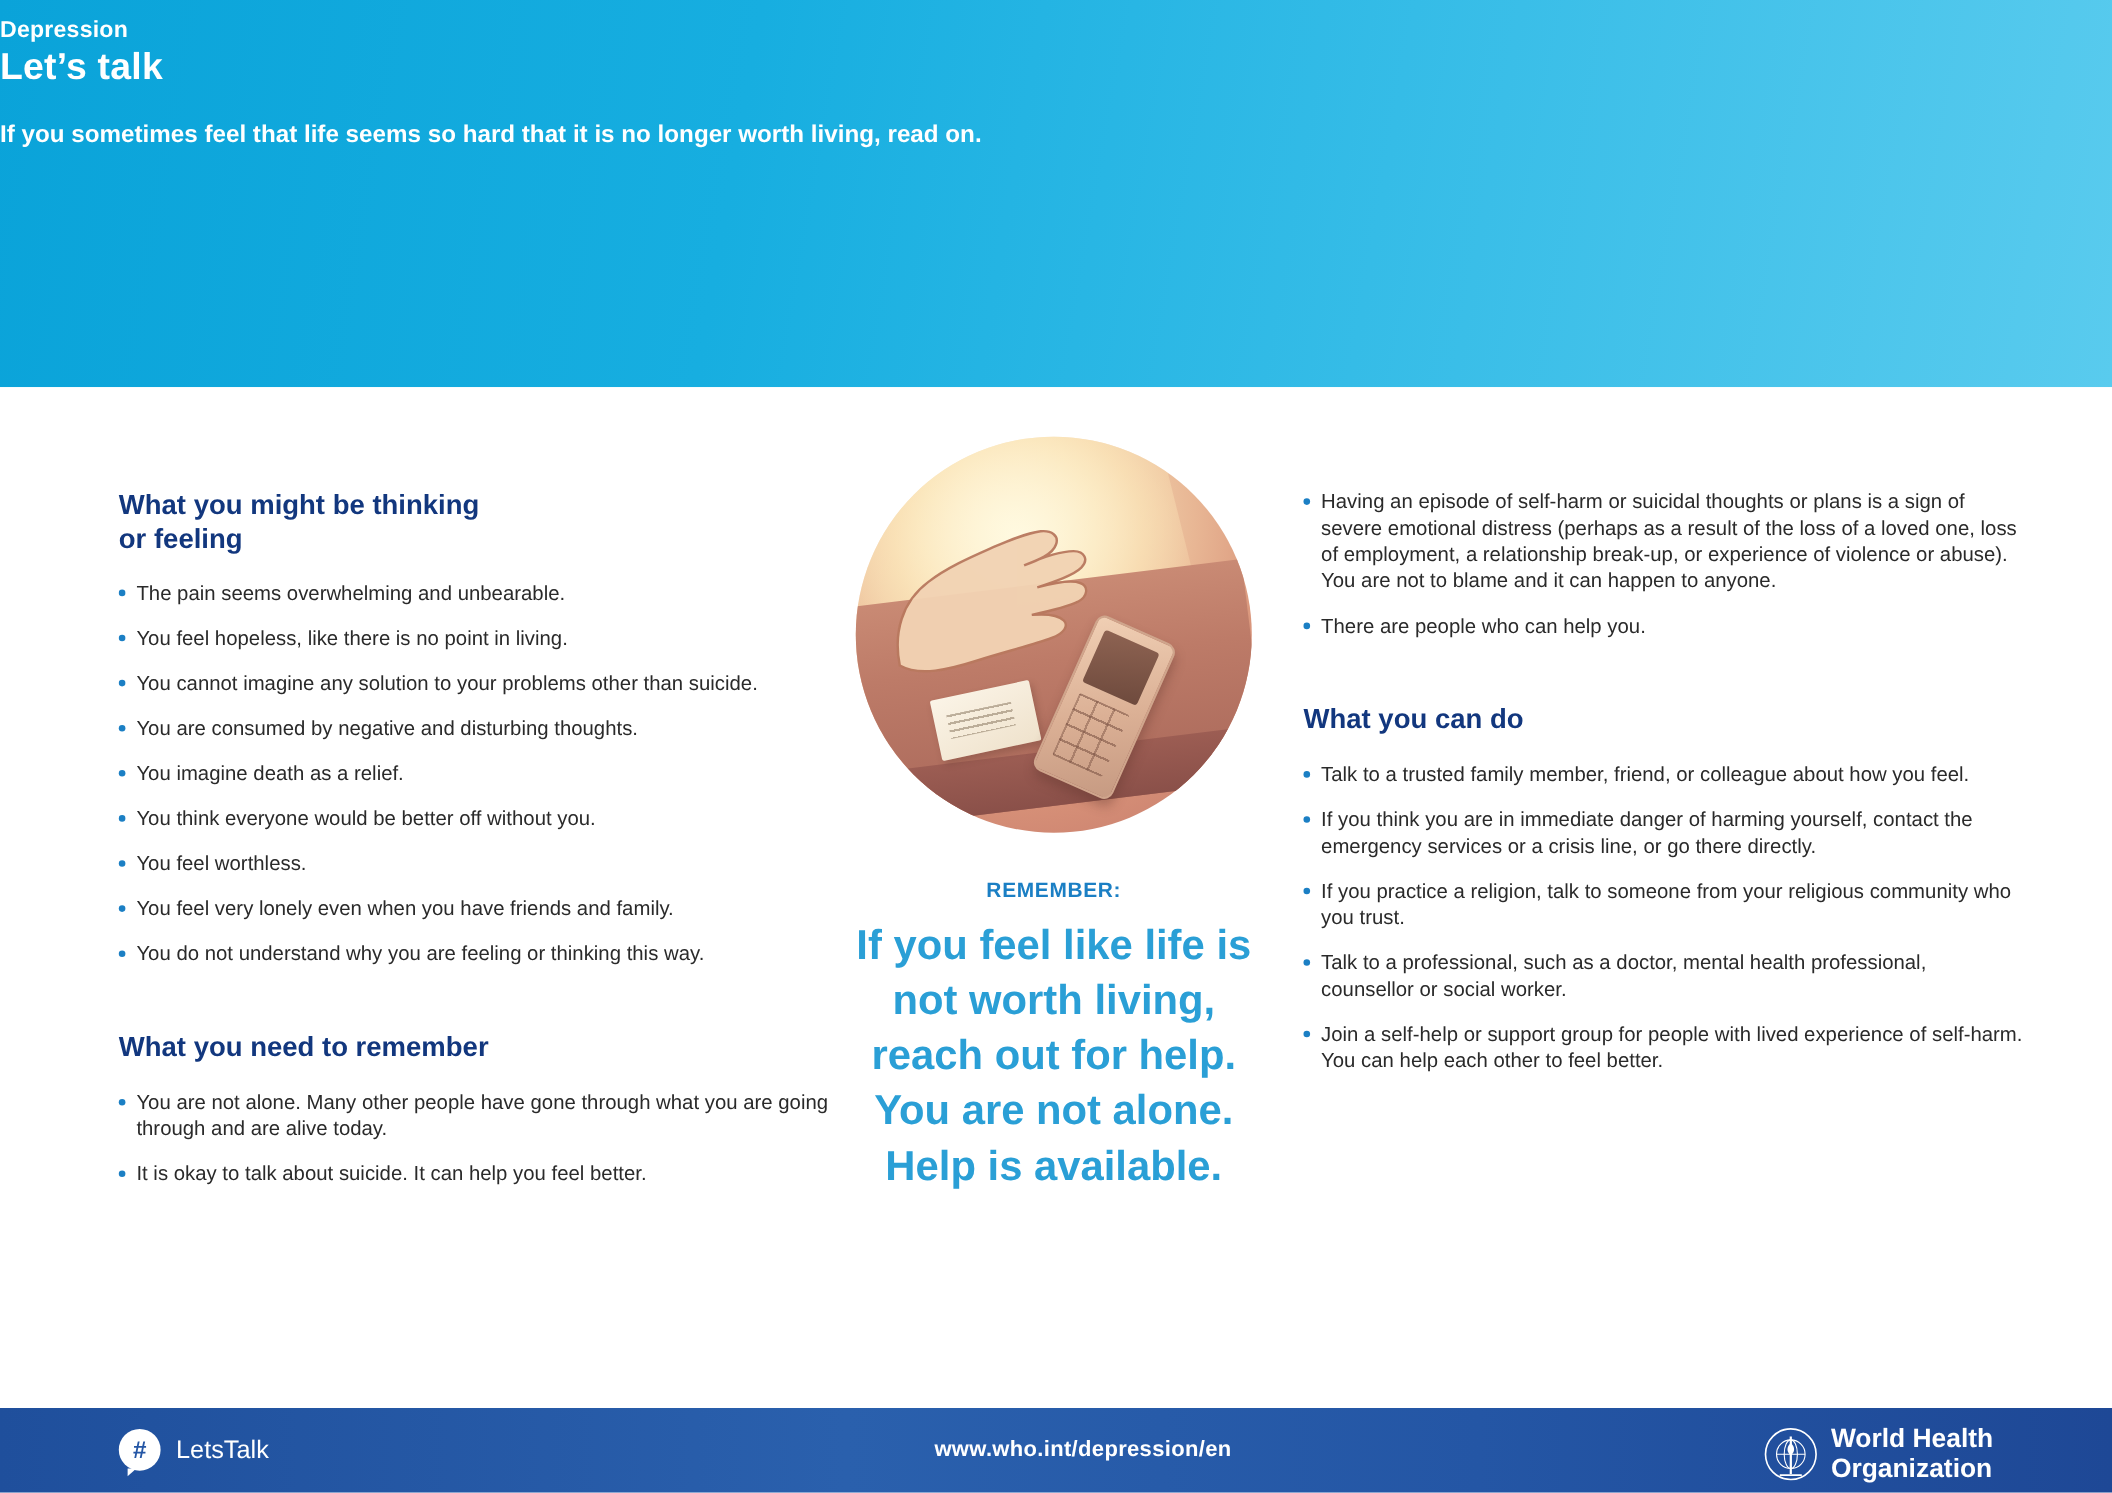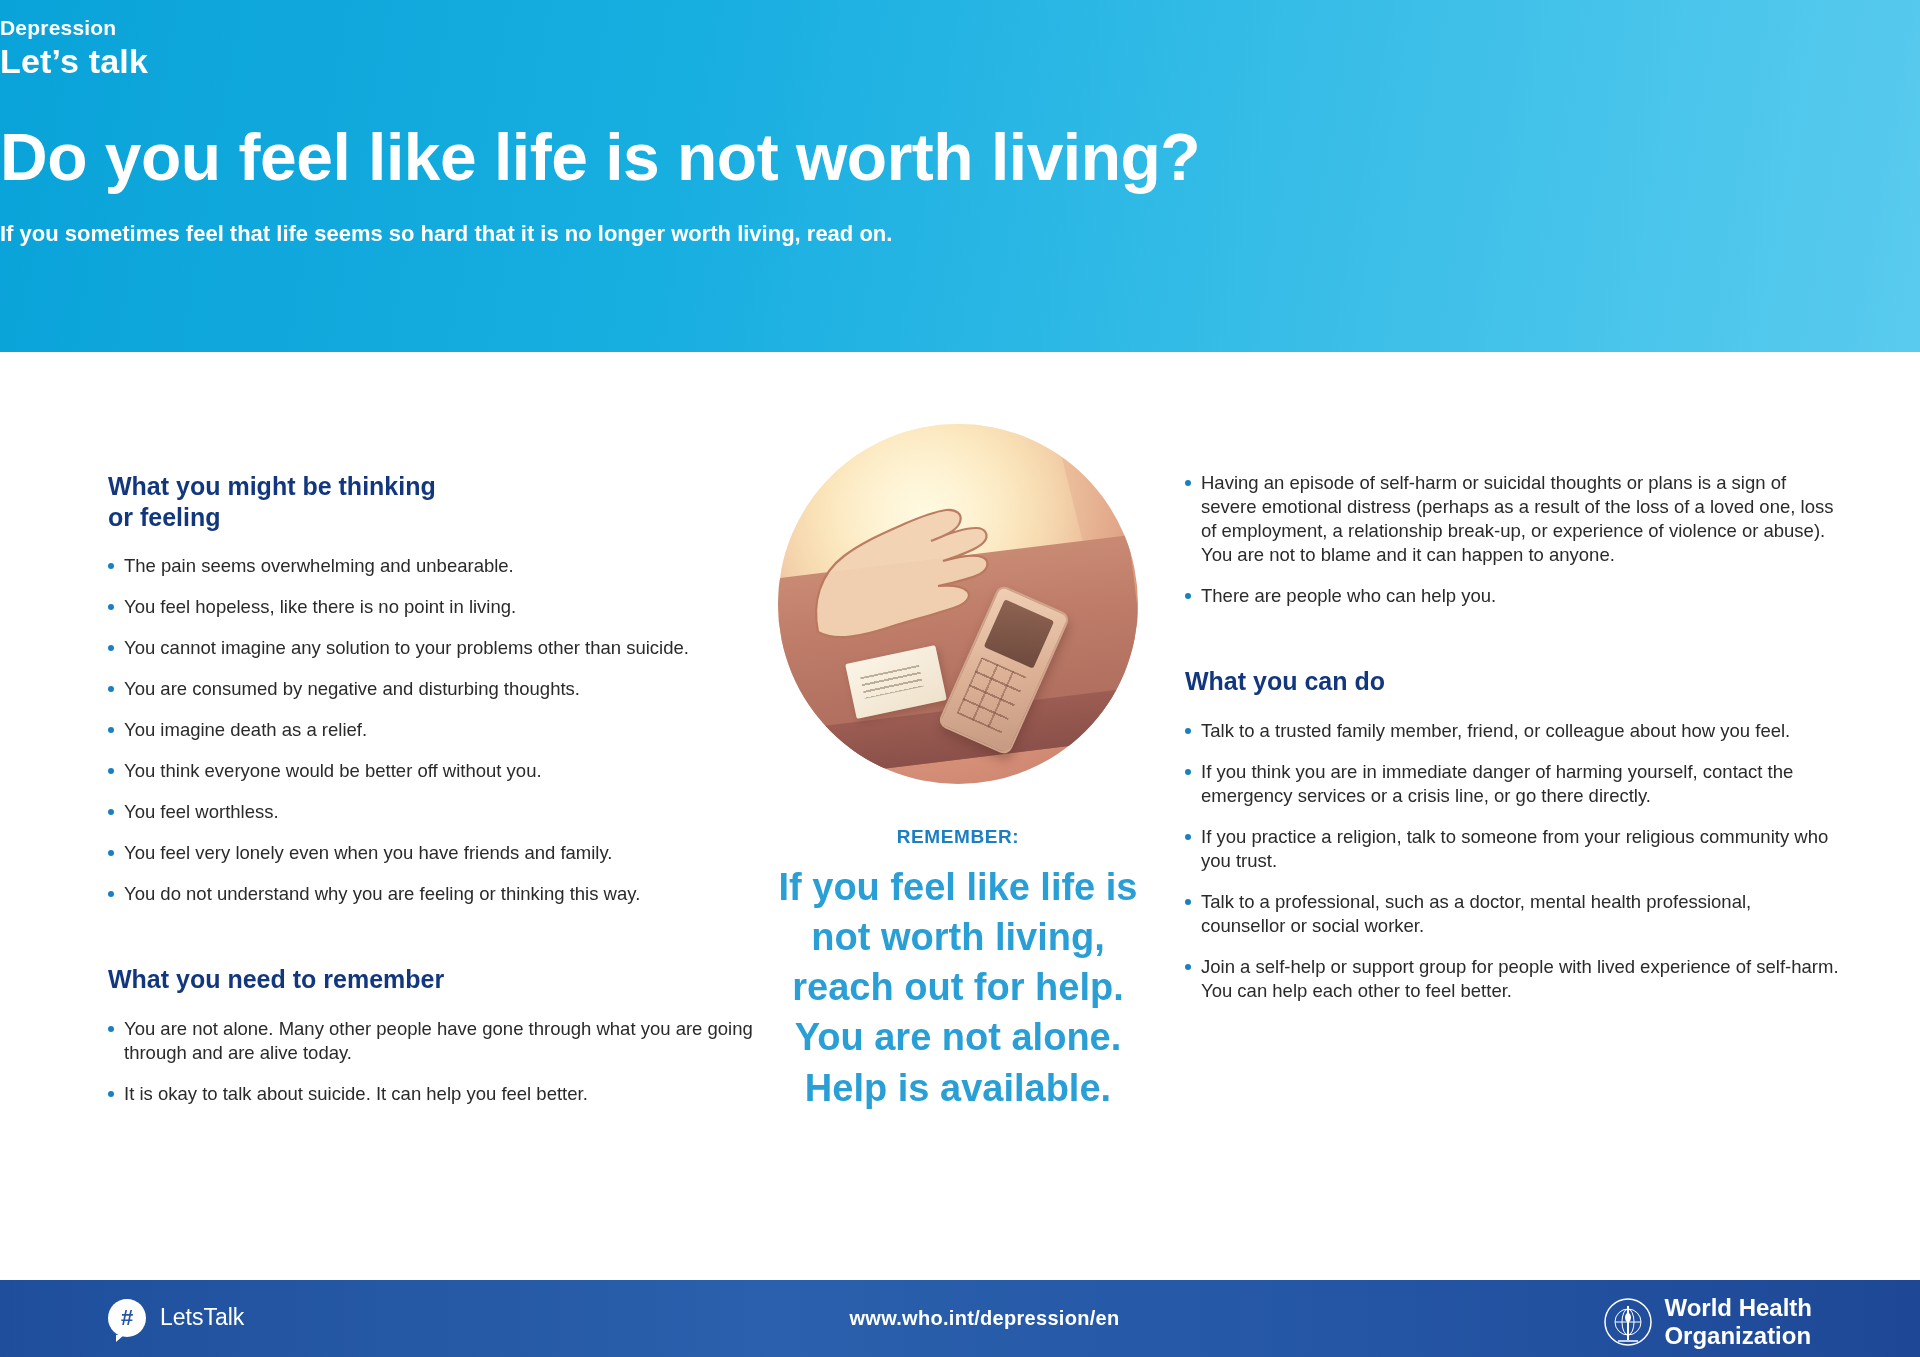--- a/index.html
+++ b/index.html
@@ -54,21 +54,20 @@
     font-weight: bold;
     margin-top: 28px;
   }
 
   
   .main {
     position: relative;
     width: 100%;
     height: 928px;
     background: #ffffff;
-    margin-top: 27px;
   }
 
   .col-left {
     position: absolute;
     left: 108px;
     top: 92px;
     width: 660px;
   }
   .col-center {
     position: absolute;
@@ -305,21 +304,20 @@
     font-weight: bold;
     line-height: 1.18;
   }
 </style>
 </head>
 <body>
 
 <div class="header">
   <div class="brand-line1">Depression</div>
   <div class="brand-line2">Let’s talk</div>
-  <div class="headline">Do you feel like life is not worth living?</div>
   <div class="subhead">If you sometimes feel that life seems so hard that it is no longer worth living, read on.</div>
 </div>
 
 <div class="main">
 
   <div class="col-left">
     <h2 class="section-title">
       <span>What you might be thinking</span><br>
       <span>or feeling</span>
     </h2>

